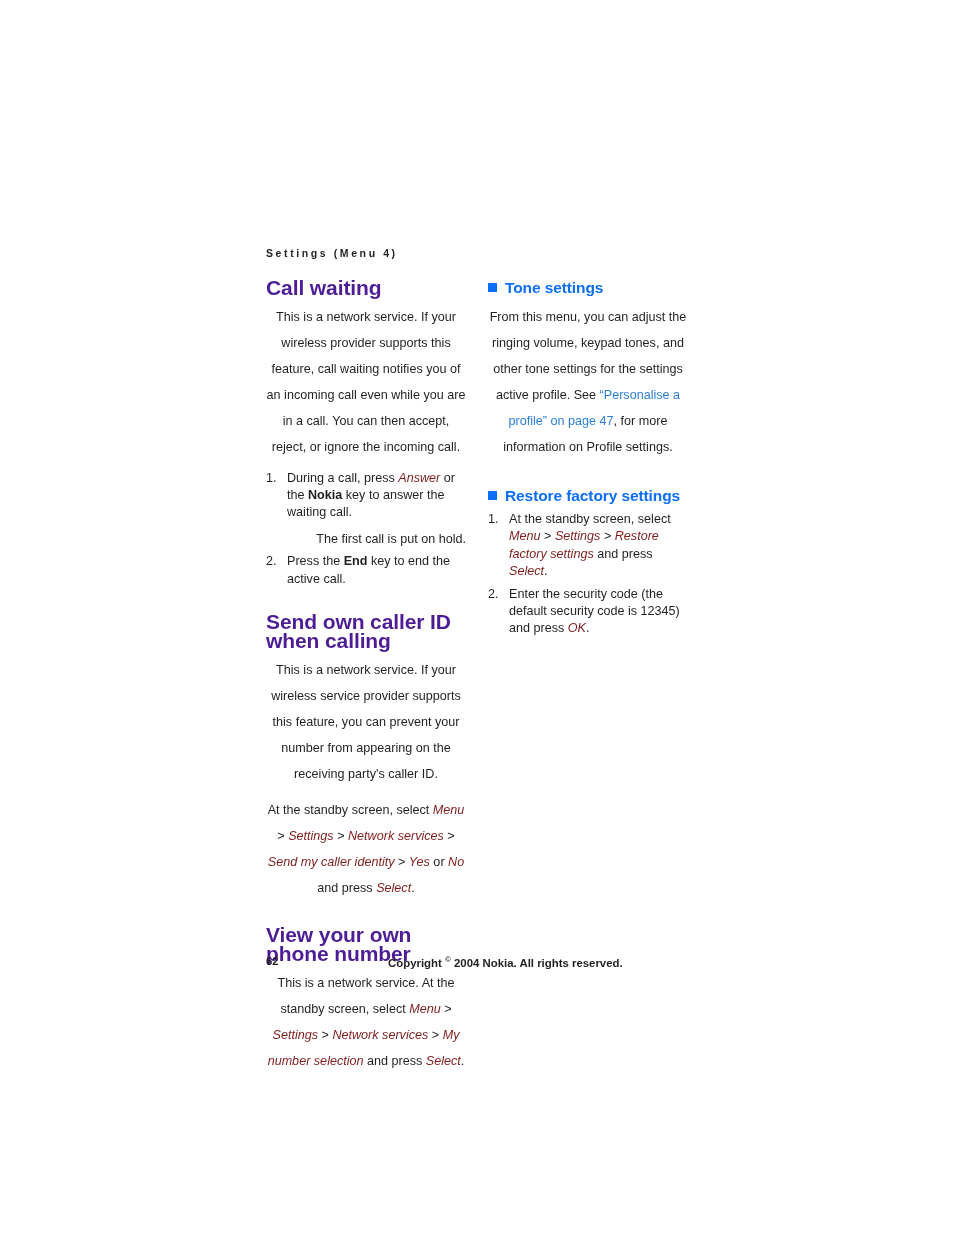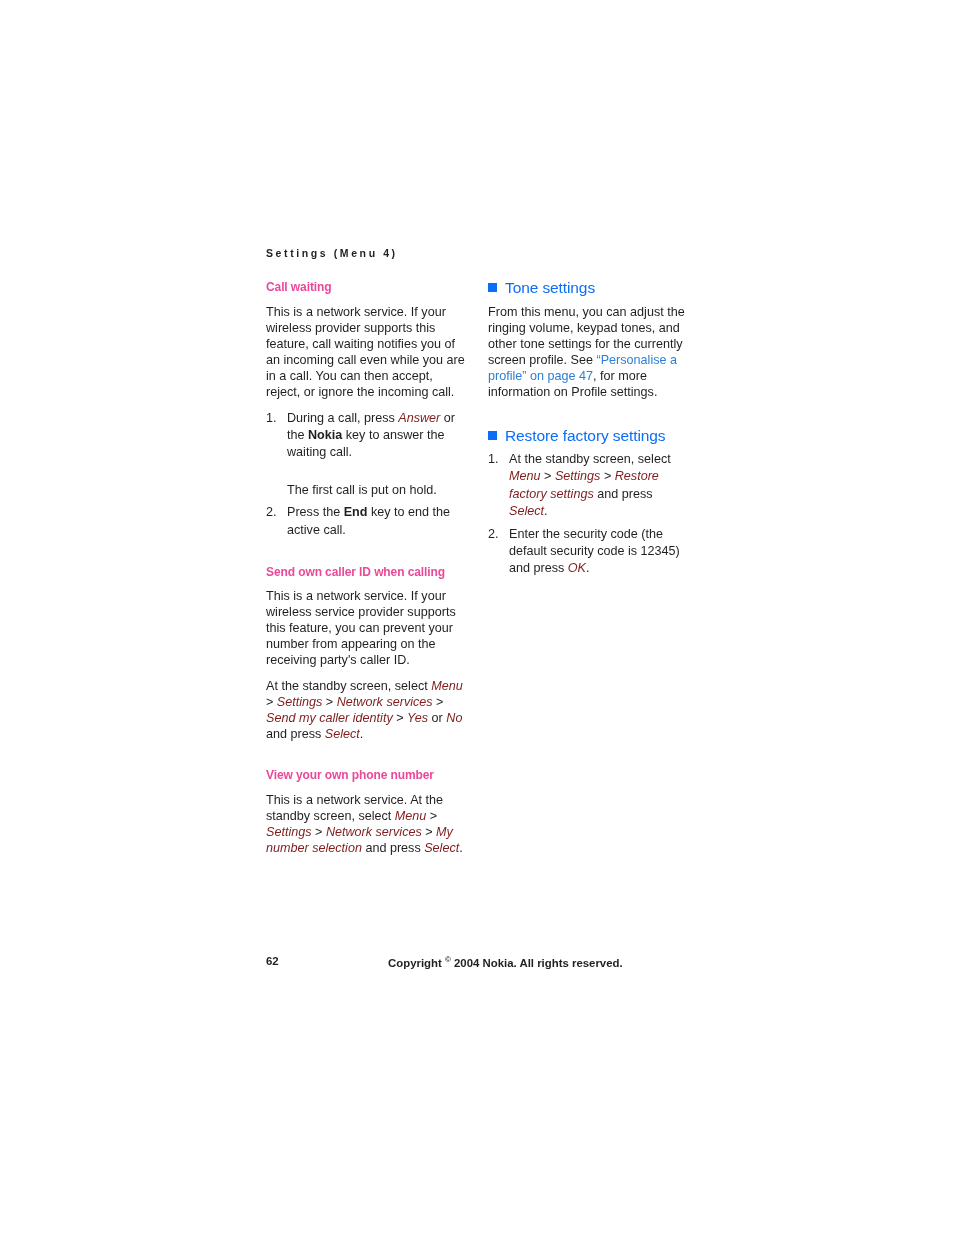--- a/index.html
+++ b/index.html
@@ -40,32 +40,32 @@
   .col {
     position: absolute;
     top: 278px;
     width: 200px;
   }
   .col-left  { left: 266px; }
   .col-right { left: 488px; }
 
   
   h2.sub-head {
-    font-size: 12px;
-    font-weight: bold;
-    color: #ec4899;
+    font-size: 21px;
+    font-weight: bold;
+    color: #4c1d95;
     margin: 0 0 6px 0;
     line-height: 19.5px;
     letter-spacing: -0.1px;
   }
   h2.sub-head.spaced { margin-top: 24px; }
 
   h2.sq-head {
     font-size: 15.5px;
-    font-weight: normal;
+    font-weight: bold;
     color: #0b6ef5;
     margin: 0 0 6px 0;
     line-height: 19.5px;
     position: relative;
     padding-left: 17px;
     letter-spacing: -0.1px;
   }
   h2.sq-head .sq {
     position: absolute;
     left: 0;
@@ -73,23 +73,24 @@
     width: 9px;
     height: 9px;
     background: #0b6ef5;
     display: block;
   }
   h2.sq-head.spaced { margin-top: 26px; }
 
   
   p.body {
     font-size: 12.6px;
-    line-height: 16px;
+    line-height: 26px;
     margin: 0 0 10px 0;
     color: #231f20;
+    text-align: center;
   }
 
   
   .gi { color: #7f1d1d; font-style: italic; }
   .bd { font-weight: bold; color: #231f20; }
   .xref { color: #2b7fd4; }
 
   
   ol.steps {
     list-style: none;
@@ -108,21 +109,22 @@
     left: 0;
     top: 0;
     width: 16px;
     text-align: left;
     font-size: 12.6px;
   }
   ol.steps > li p {
     margin: 0;
   }
   ol.steps > li p.follow {
-    margin-top: 20px;
+    margin-top: 9px;
+    text-align: right;
   }
 
   
   .footer {
     position: absolute;
     left: 266px;
     top: 955px;
     width: 420px;
     font-size: 11.4px;
     font-weight: bold;
@@ -181,21 +183,21 @@
     <p class="body"><span>This is a network service. At the standby screen, select </span><span class="gi">Menu</span><span> &gt; </span><span class="gi">Settings</span><span> &gt; </span><span class="gi">Network services</span><span> &gt; </span><span class="gi">My number selection</span><span> and press </span><span class="gi">Select</span><span>.</span></p>
 
   </div>
 
   <div class="col col-right">
 
     <h2 class="sq-head">
       <span class="sq"></span><span>Tone settings</span>
     </h2>
 
-    <p class="body"><span>From this menu, you can adjust the ringing volume, keypad tones, and other tone settings for the currently screen profile. See </span><span class="xref">“Personalise a profile” on page 47</span><span>, for more information on Profile settings.</span></p>
+    <p class="body"><span>From this menu, you can adjust the ringing volume, keypad tones, and other tone settings for the settings active profile. See </span><span class="xref">“Personalise a profile” on page 47</span><span>, for more information on Profile settings.</span></p>
 
     <h2 class="sq-head spaced">
       <span class="sq"></span><span>Restore factory settings</span>
     </h2>
 
 
     <ol class="steps">
       <li>
         <span class="num">1.</span>
         <p><span>At the standby screen, select </span><span class="gi">Menu</span><span> &gt; </span><span class="gi">Settings</span><span> &gt; </span><span class="gi">Restore factory settings</span><span> and press </span><span class="gi">Select</span><span>.</span></p>

